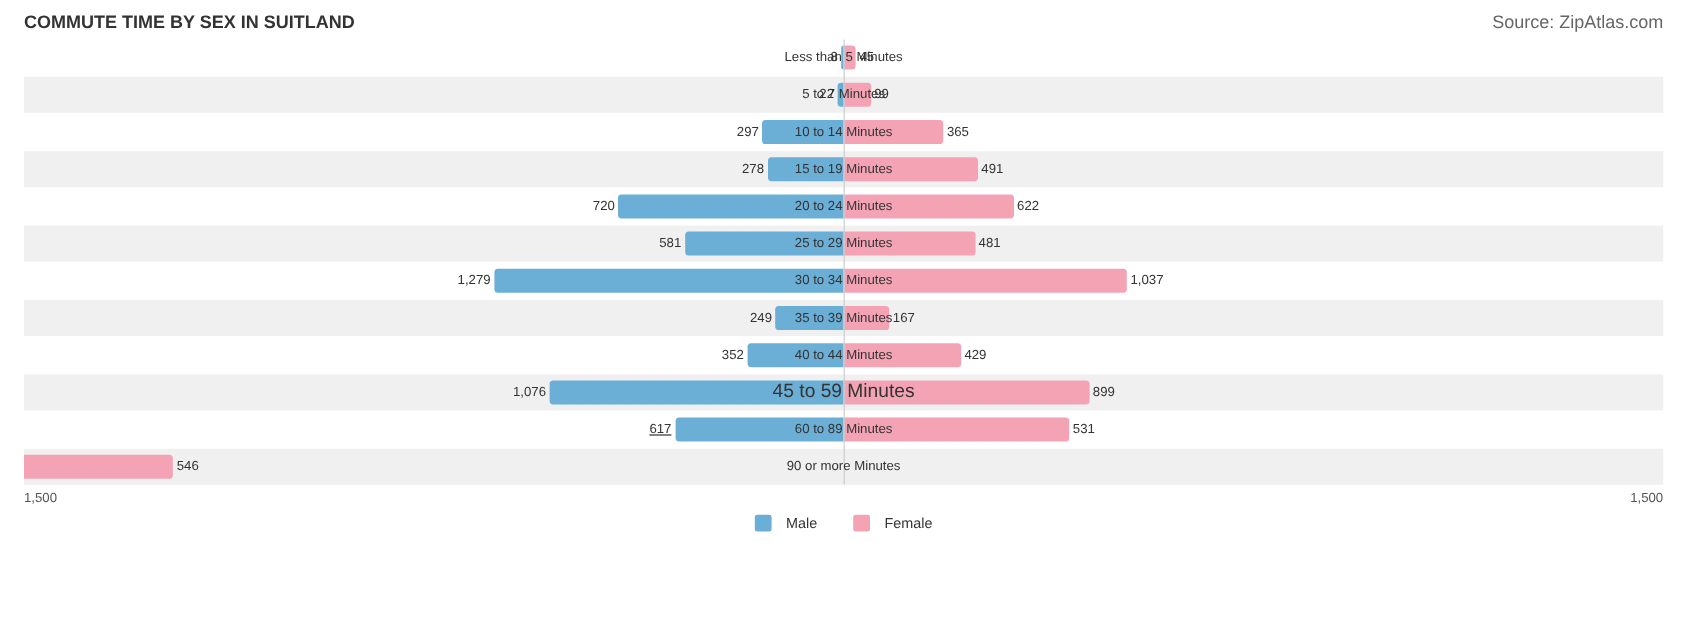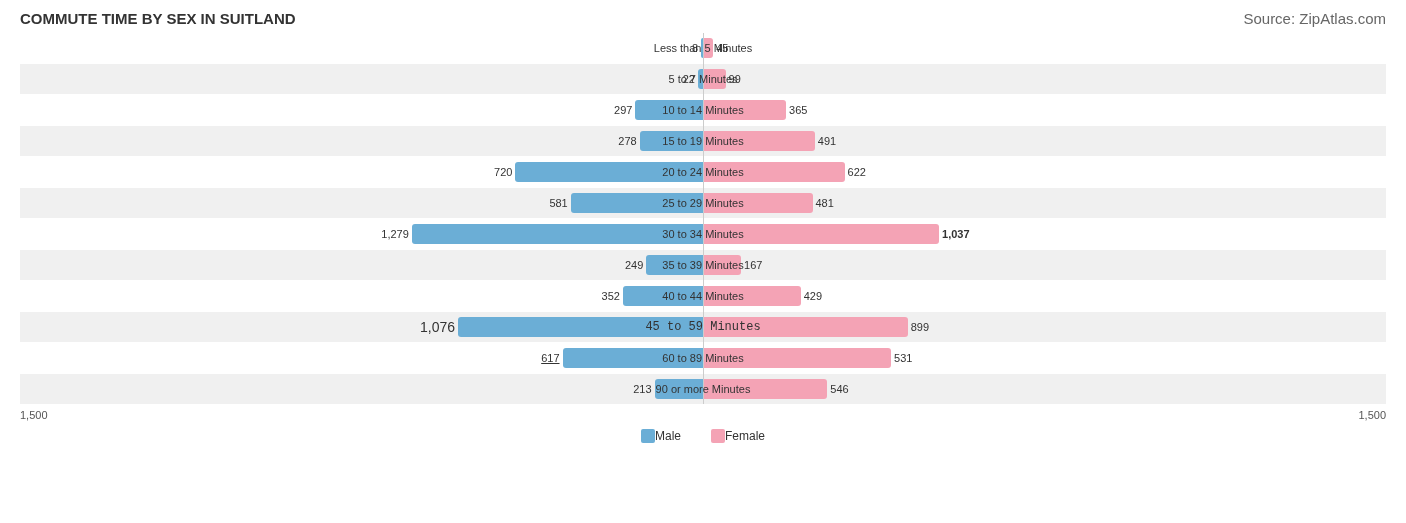--- a/index.html
+++ b/index.html
@@ -42,21 +42,21 @@
       display: flex;
       justify-content: center;
       gap: 30px;
       margin-top: 4px;
       font-size: 12px;
       color: #333;
     }
     .legend-item {
       display: flex;
       align-items: center;
-      gap: 0;
+      gap: 12px;
     }
     .legend-box {
       width: 14px;
       height: 14px;
       border-radius: 2px;
     }
 
     
     .chart-grid {
       position: relative;
@@ -161,21 +161,21 @@
         </div>
         <div style="position: absolute; left: 50%; transform: translateX(-50%); font-size: 11px; color: rgb(51, 51, 51); white-space: nowrap; z-index: 5; background: transparent;">25 to 29 Minutes</div>
       </div>
       <div class="grid-row">
         <div style="width: 50%; height: 100%; position: relative; display: flex; align-items: center; justify-content: flex-end;">
           <div style="height: 20px; background: rgb(107, 174, 214); border-radius: 3px 0px 0px 3px; position: absolute; right: 0px; width: 42.6333%;"></div>
           <span style="font-size: 11px; color: rgb(51, 51, 51); position: absolute; white-space: nowrap; z-index: 10; right: calc(42.6333% + 3px);">1,279</span>
         </div>
         <div style="width: 50%; height: 100%; position: relative; display: flex; align-items: center;">
           <div style="height: 20px; background: rgb(244, 163, 181); border-radius: 0px 3px 3px 0px; position: absolute; left: 0px; width: 34.5667%;"></div>
-          <span style="font-size: 11px; color: rgb(51, 51, 51); position: absolute; white-space: nowrap; z-index: 10; left: calc(34.5667% + 3px); font-weight: bold;">1,037</span>
+          <span style="font-size: 11px; color: rgb(51, 51, 51); position: absolute; white-space: nowrap; z-index: 10; left: calc(34.5667% + 3px);">1,037</span>
         </div>
         <div style="position: absolute; left: 50%; transform: translateX(-50%); font-size: 11px; color: rgb(51, 51, 51); white-space: nowrap; z-index: 5; background: transparent;">30 to 34 Minutes</div>
       </div>
       <div class="grid-row">
         <div style="width: 50%; height: 100%; position: relative; display: flex; align-items: center; justify-content: flex-end;">
           <div style="height: 20px; background: rgb(107, 174, 214); border-radius: 3px 0px 0px 3px; position: absolute; right: 0px; width: 8.3%;"></div>
           <span style="font-size: 11px; color: rgb(51, 51, 51); position: absolute; white-space: nowrap; z-index: 10; right: calc(8.3% + 3px);">249</span>
         </div>
         <div style="width: 50%; height: 100%; position: relative; display: flex; align-items: center; padding-left: 24px;">
           <div style="height: 20px; background: rgb(244, 163, 181); border-radius: 0px 3px 3px 0px; position: absolute; left: 0px; width: 5.56667%;"></div>
@@ -190,44 +190,40 @@
         </div>
         <div style="width: 50%; height: 100%; position: relative; display: flex; align-items: center;">
           <div style="height: 20px; background: rgb(244, 163, 181); border-radius: 0px 3px 3px 0px; position: absolute; left: 0px; width: 14.3%;"></div>
           <span style="font-size: 11px; color: rgb(51, 51, 51); position: absolute; white-space: nowrap; z-index: 10; left: calc(14.3% + 3px);">429</span>
         </div>
         <div style="position: absolute; left: 50%; transform: translateX(-50%); font-size: 11px; color: rgb(51, 51, 51); white-space: nowrap; z-index: 5; background: transparent;">40 to 44 Minutes</div>
       </div>
       <div class="grid-row">
         <div style="width: 50%; height: 100%; position: relative; display: flex; align-items: center; justify-content: flex-end;">
           <div style="height: 20px; background: rgb(107, 174, 214); border-radius: 3px 0px 0px 3px; position: absolute; right: 0px; width: 35.8667%;"></div>
-          <span style="font-size: 14px; color: rgb(51, 51, 51); position: absolute; white-space: nowrap; z-index: 10; right: calc(35.8667% + 3px);">1,076</span>
+          <span style="font-size: 11px; color: rgb(51, 51, 51); position: absolute; white-space: nowrap; z-index: 10; right: calc(35.8667% + 3px);">1,076</span>
         </div>
         <div style="width: 50%; height: 100%; position: relative; display: flex; align-items: center;">
           <div style="height: 20px; background: rgb(244, 163, 181); border-radius: 0px 3px 3px 0px; position: absolute; left: 0px; width: 29.9667%;"></div>
           <span style="font-size: 11px; color: rgb(51, 51, 51); position: absolute; white-space: nowrap; z-index: 10; left: calc(29.9667% + 3px);">899</span>
         </div>
-        <div style="position: absolute; left: 50%; transform: translateX(-50%); font-size: 12px; color: rgb(51, 51, 51); white-space: nowrap; z-index: 5; background: transparent; font-family: Liberation Mono, monospace;">45 to 59 Minutes</div>
+        <div style="position: absolute; left: 50%; transform: translateX(-50%); font-size: 16px; color: rgb(51, 51, 51); white-space: nowrap; z-index: 5; background: transparent;">45 to 59 Minutes</div>
       </div>
       <div class="grid-row">
         <div style="width: 50%; height: 100%; position: relative; display: flex; align-items: center; justify-content: flex-end;">
           <div style="height: 20px; background: rgb(107, 174, 214); border-radius: 3px 0px 0px 3px; position: absolute; right: 0px; width: 20.5667%;"></div>
           <span style="font-size: 11px; color: rgb(51, 51, 51); position: absolute; white-space: nowrap; z-index: 10; right: calc(20.5667% + 3px); text-decoration: underline;">617</span>
         </div>
         <div style="width: 50%; height: 100%; position: relative; display: flex; align-items: center;">
           <div style="height: 20px; background: rgb(244, 163, 181); border-radius: 0px 3px 3px 0px; position: absolute; left: 0px; width: 27.5333%;"></div>
           <span style="font-size: 11px; color: rgb(51, 51, 51); position: absolute; white-space: nowrap; z-index: 10; left: calc(27.5333% + 3px);">531</span>
         </div>
         <div style="position: absolute; left: 50%; transform: translateX(-50%); font-size: 11px; color: rgb(51, 51, 51); white-space: nowrap; z-index: 5; background: transparent;">60 to 89 Minutes</div>
       </div>
       <div class="grid-row">
-        <div style="width: 50%; height: 100%; position: relative; display: flex; align-items: center; justify-content: flex-end;">
-          <div style="height: 20px; background: rgb(107, 174, 214); border-radius: 3px 0px 0px 3px; position: absolute; right: 0px; width: 7.1%;"></div>
-          <span style="font-size: 11px; color: rgb(51, 51, 51); position: absolute; white-space: nowrap; z-index: 10; right: calc(7.1% + 3px);">213</span>
-        </div>
         <div style="width: 50%; height: 100%; position: relative; display: flex; align-items: center;">
           <div style="height: 20px; background: rgb(244, 163, 181); border-radius: 0px 3px 3px 0px; position: absolute; left: 0px; width: 18.2%;"></div>
           <span style="font-size: 11px; color: rgb(51, 51, 51); position: absolute; white-space: nowrap; z-index: 10; left: calc(18.2% + 3px);">546</span>
         </div>
         <div style="position: absolute; left: 50%; transform: translateX(-50%); font-size: 11px; color: rgb(51, 51, 51); white-space: nowrap; z-index: 5; background: transparent;">90 or more Minutes</div>
       </div>
     </div>
 
   <div class="axis-bottom">
     <span>1,500</span>

